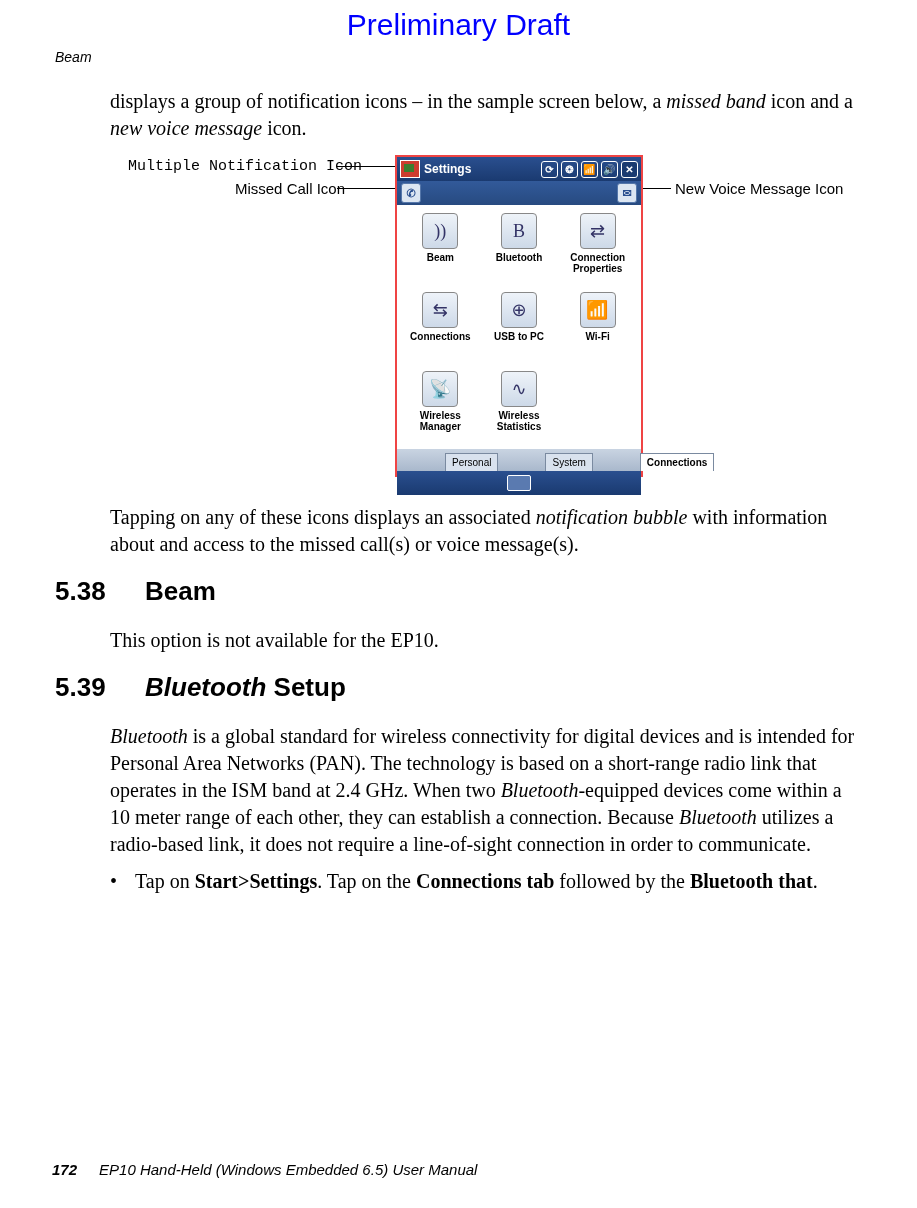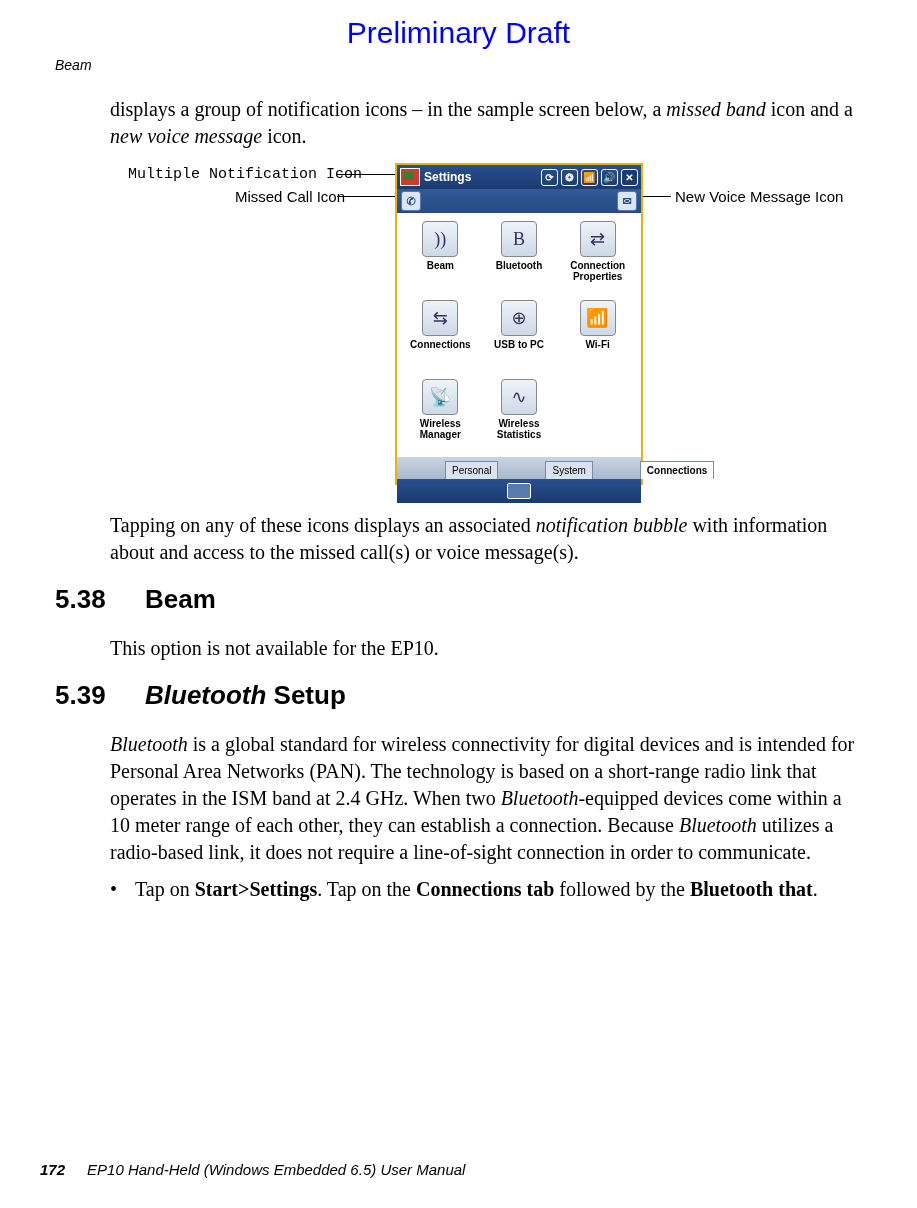--- a/index.html
+++ b/index.html
@@ -7,21 +7,21 @@
     padding: 0;
     background: #fff;
     font-family: "Times New Roman", Times, serif;
     color: #000;
   }
   .page {
     width: 917px;
     height: 1208px;
     position: relative;
     box-sizing: border-box;
-    padding: 8px 55px 0 55px;
+    padding: 0 55px 0 55px;
   }
   .watermark {
     font-family: Arial, Helvetica, sans-serif;
     color: #0000ff;
     font-size: 30px;
     text-align: center;
     padding-top: 8px;
     padding-bottom: 6px;
   }
   .header {
@@ -46,21 +46,21 @@
     margin-top: 18px;
     margin-bottom: 4px;
   }
   .h2 .num { display:inline-block; width:90px; }
   .h2 .ital { font-style: italic; }
   .bullet-row { display:flex; margin-left:55px; font-size:20px; line-height:1.35; }
   .bullet-row .dot { width:25px; }
   .footer {
     position: absolute;
     bottom: 30px;
-    left: 40px;
+    left: 52px;
     font-family: "Trebuchet MS", Arial, sans-serif;
     font-style: italic;
     font-size: 15px;
   }
   .footer .pn { font-weight: bold; font-style: italic; margin-right: 22px; }
 
   
   .figure-wrap {
     position: relative;
     height: 332px;
@@ -74,21 +74,21 @@
   }
   .c-line {
     position: absolute;
     background: #000;
     height: 1px;
   }
   .phone {
     position:absolute;
     left:340px; top:3px;
     width:248px; height:322px;
-    border:2px solid #eab308;
+    border:2px solid #ef4444;
     background:#fff;
     box-sizing:border-box;
   }
   .titlebar {
     height:24px;
     background:linear-gradient(#2a4f8f,#1a3a70);
     display:flex; align-items:center;
     color:#fff;
     font-family:Arial, sans-serif;
     font-size:12px; font-weight:bold;

